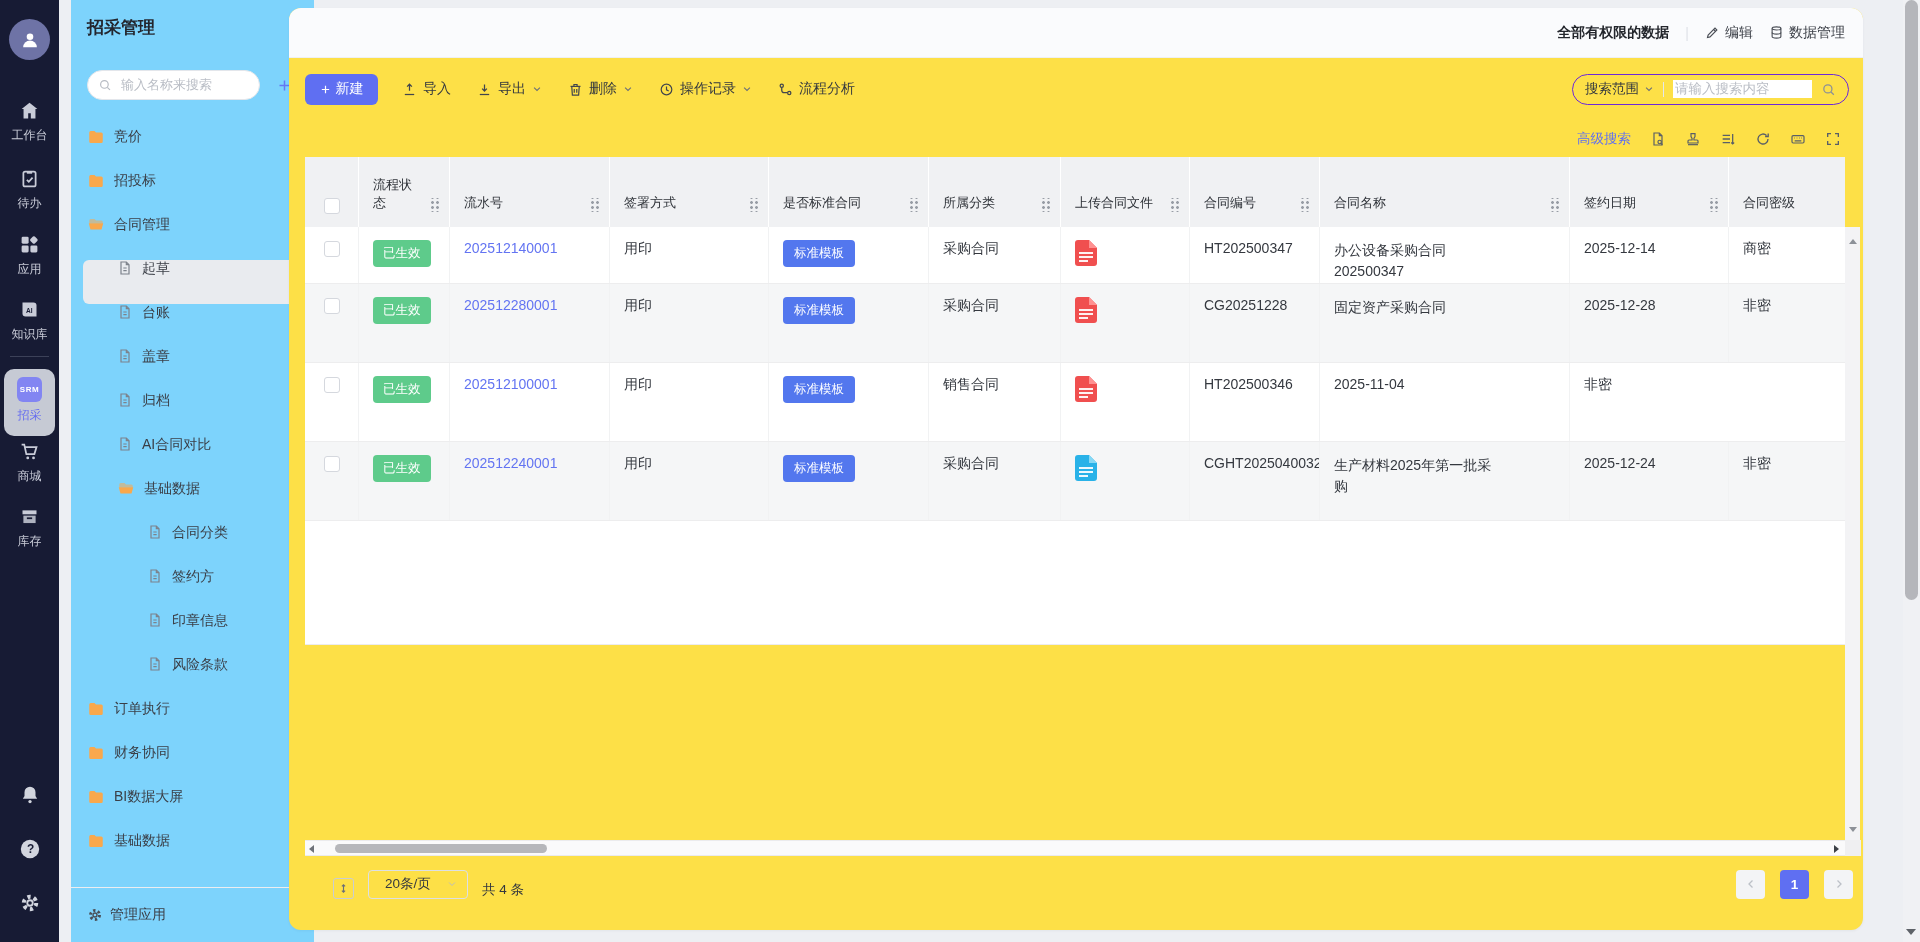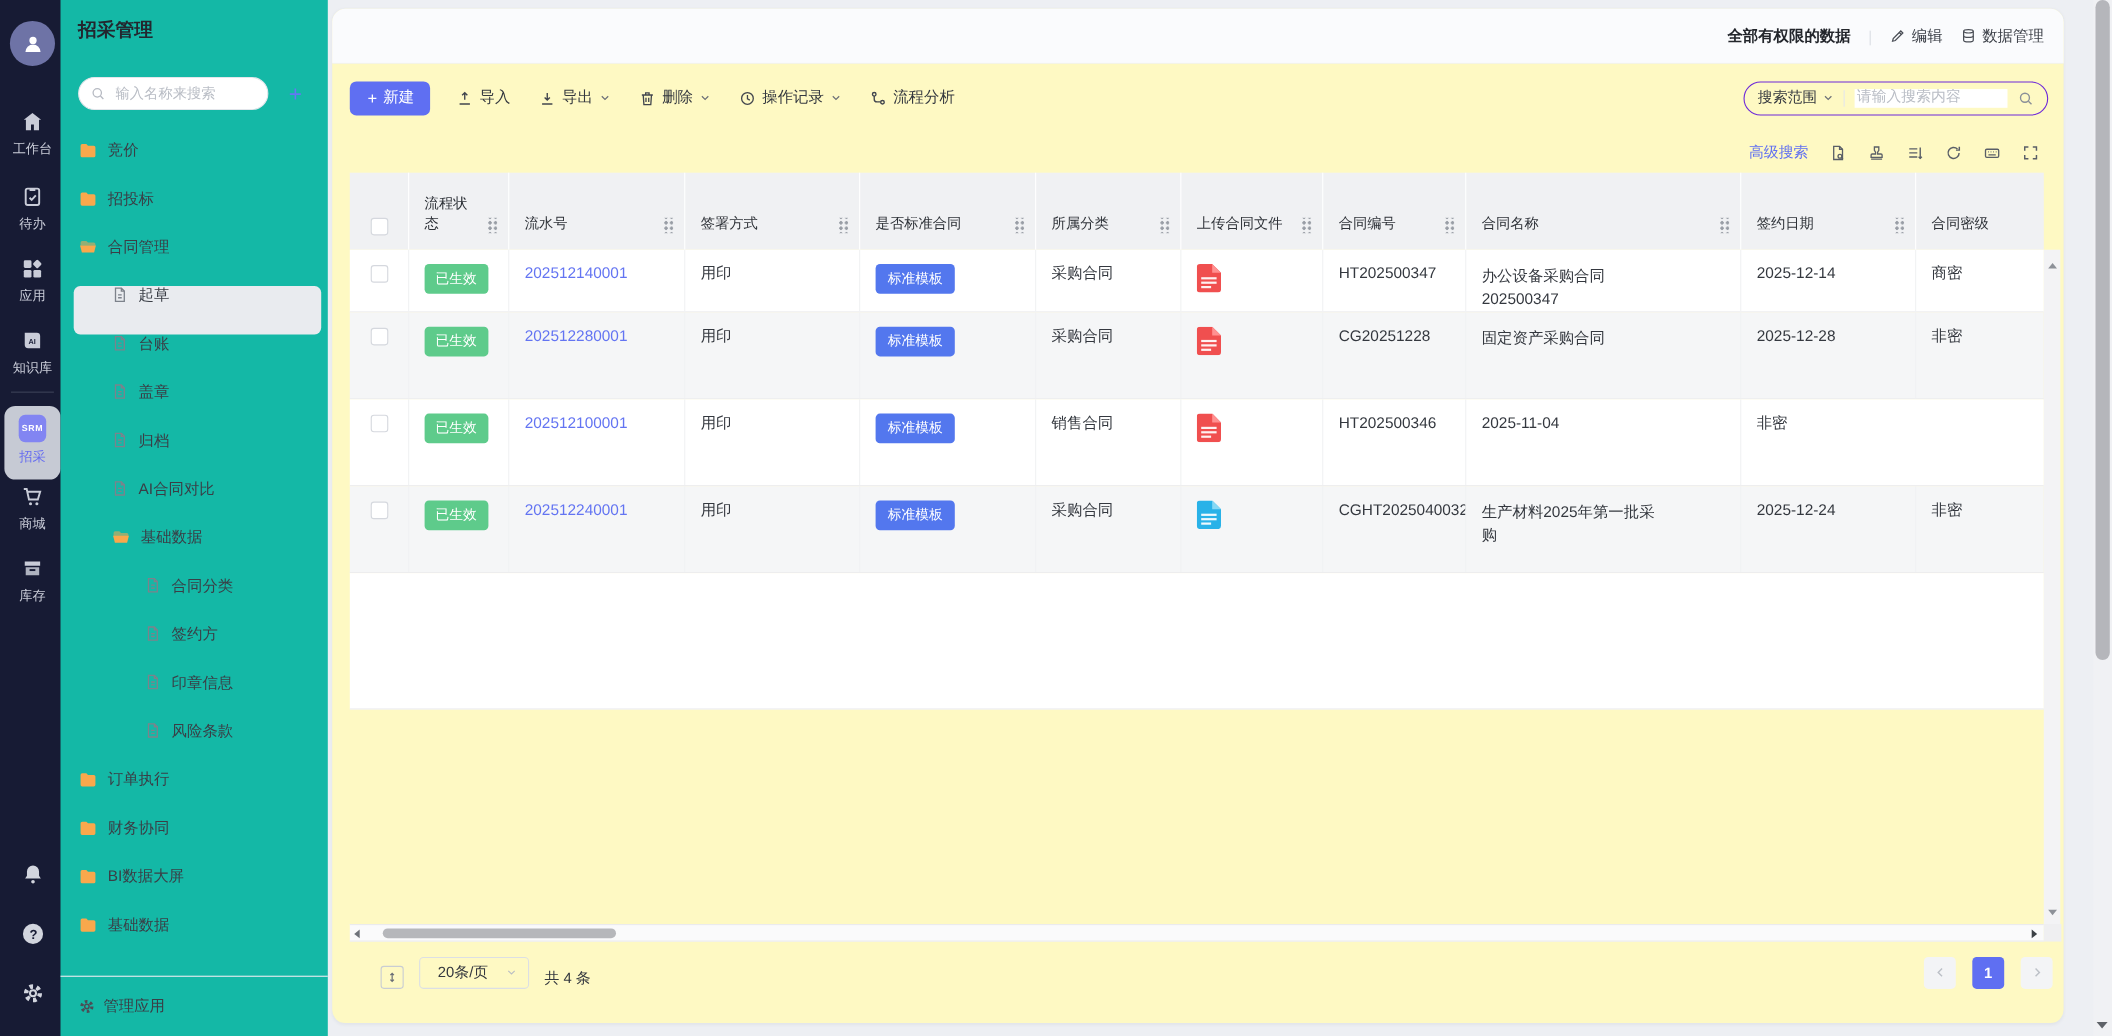--- a/index.html
+++ b/index.html
@@ -1,19 +1,19 @@
 <!DOCTYPE html>
 <html><head>
 <meta charset="utf-8">
 <style>
   html,body{margin:0;padding:0}
   body{width:1920px;height:942px;overflow:hidden;position:relative;background:#edeff3;
        font-family:"Liberation Sans","DejaVu Sans",sans-serif;color:#34383f}
   svg{display:block}
-  input{font-family:Liberation Mono, monospace}
+  input{font-family:Liberation Serif, serif}
   ::placeholder{color:#b9bdc5}
 
   
   .rail{position:absolute;left:0;top:0;width:59px;height:100%;background:#171b34}
   .avatar{position:absolute;left:9px;top:19px;width:41px;height:41px;border-radius:50%;
           background:#6e73a6;display:flex;align-items:center;justify-content:center}
   .rail-item{position:absolute;left:0;width:59px;display:flex;flex-direction:column;align-items:center;
              gap:6px;color:#c9ccd8;font-size:12px;cursor:pointer}
   .rail-item svg{width:21px;height:21px}
   .ri-0{top:100px}.ri-1{top:168px}.ri-2{top:234px}.ri-3{top:299px}.ri-cart{top:441px}.ri-inv{top:506px}
@@ -21,21 +21,21 @@
   .rail-active{position:absolute;top:369px;left:4px;width:51px;height:59px;background:#c6cad4;
                border-radius:10px;display:flex;flex-direction:column;align-items:center;padding-top:8px;gap:5px;cursor:pointer}
   .srm-badge{width:25px;height:25px;border-radius:6px;background:#8285f2;color:#fff;font-size:8px;
              font-weight:bold;display:flex;align-items:center;justify-content:center;letter-spacing:.5px}
   .rail-active .lbl{color:#666df0;font-size:12px}
   .rail-bottom{position:absolute;left:0;width:59px;display:flex;justify-content:center;color:#d2d5de;cursor:pointer}
   .rb-bell{top:784px}.rb-help{top:838px}.rb-gear{top:892px}
   .rail-bottom svg{width:22px;height:22px}
 
   
-  .sidebar{position:absolute;left:55px;top:0;width:243px;height:100%;background:#14b8a6}
+  .sidebar{position:absolute;left:71px;top:0;width:243px;height:100%;background:#7dd3fc}
   .sb-title{position:absolute;left:16px;top:16px;font-size:17px;font-weight:600;color:#23262e}
   .sb-search{position:absolute;left:16px;top:70px;width:173px;height:30px;border:1px solid #e3e6eb;
              border-radius:16px;display:flex;align-items:center;padding:0 10px;gap:7px;box-sizing:border-box;background:#fff}
   .sb-search svg{width:14px;height:14px;color:#b6bac2;flex:none}
   .sb-search input{border:0;outline:0;flex:1;font-size:13px;min-width:0;background:transparent}
   .sb-plus{position:absolute;left:199px;top:71px;width:28px;height:29px;display:flex;align-items:center;
            justify-content:center;color:#6577f2;cursor:pointer}
   .sb-plus svg{width:15px;height:15px}
   .tree{position:absolute;left:0;top:100px;bottom:56px;width:100%;overflow:hidden}
   .tree-item{height:44px;display:flex;align-items:flex-start;gap:9px;font-size:14px;color:#3a3e46;
@@ -47,21 +47,21 @@
   .folder-ic{color:#f9a84c;flex:none}
   .folder-ic svg{width:18px;height:18px}
   .doc-ic{color:#7d828b;flex:none}
   .doc-ic svg{width:16px;height:16px}
   .frag{height:7px;background:#474b53;border-radius:1px}
   .sb-footer{position:absolute;left:0;bottom:0;width:100%;height:55px;border-top:1px solid #ecedf0;
              display:flex;align-items:center;gap:7px;padding-left:16px;box-sizing:border-box;font-size:14px;color:#3a3e46;cursor:pointer}
   .sb-footer svg{width:16px;height:16px;color:#4a4e56}
 
   
-  .card{position:absolute;left:302px;top:8px;width:1574px;height:922px;background:#fef9c3;border-radius:12px;
+  .card{position:absolute;left:289px;top:8px;width:1574px;height:922px;background:#fde047;border-radius:12px;
         box-shadow:0 1px 3px rgba(20,30,60,.05)}
   .cd-top{height:50px;background:#fafbfd;border-bottom:1px solid #eef0f3;border-radius:12px 12px 0 0;
           display:flex;align-items:center;justify-content:flex-end;padding-right:18px;gap:16px;font-size:14px;color:#3d4149;box-sizing:border-box}
   .cd-top .scope{font-weight:700;color:#23262c}
   .cd-top .sep{color:#dfe2e8}
   .tb-link{display:flex;align-items:center;gap:5px;cursor:pointer}
   .tb-link svg{width:15px;height:15px;color:#4a4e56}
 
   .toolbar{height:62px;display:flex;align-items:center;padding:0 14px 0 16px}
   .btn-new{width:73px;height:31px;border-radius:6px;background:#5f6ff2;color:#fff;font-size:14px;

